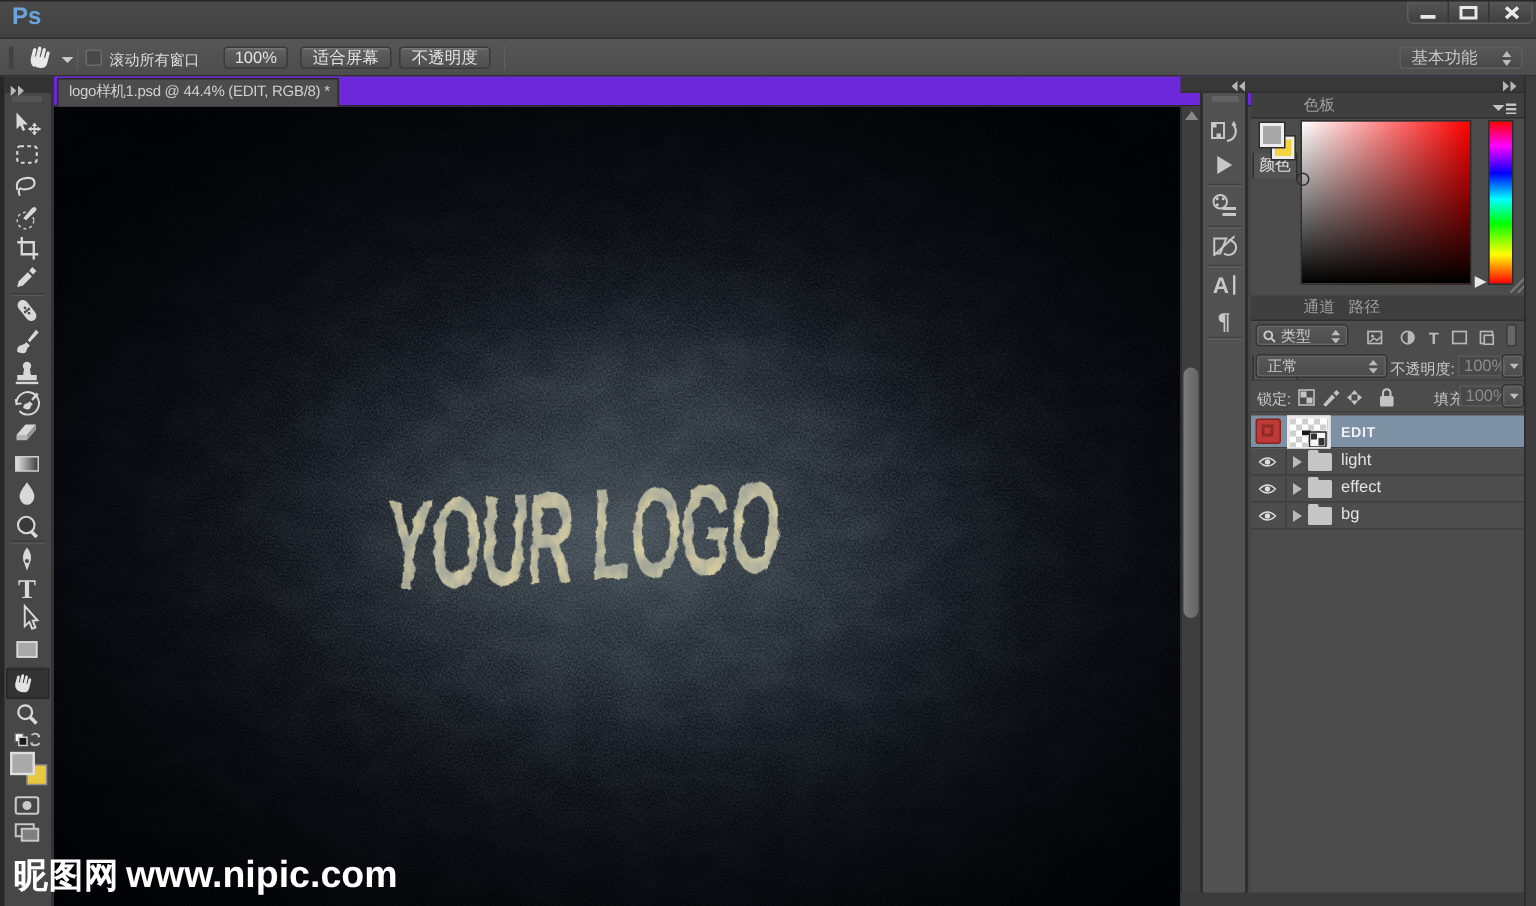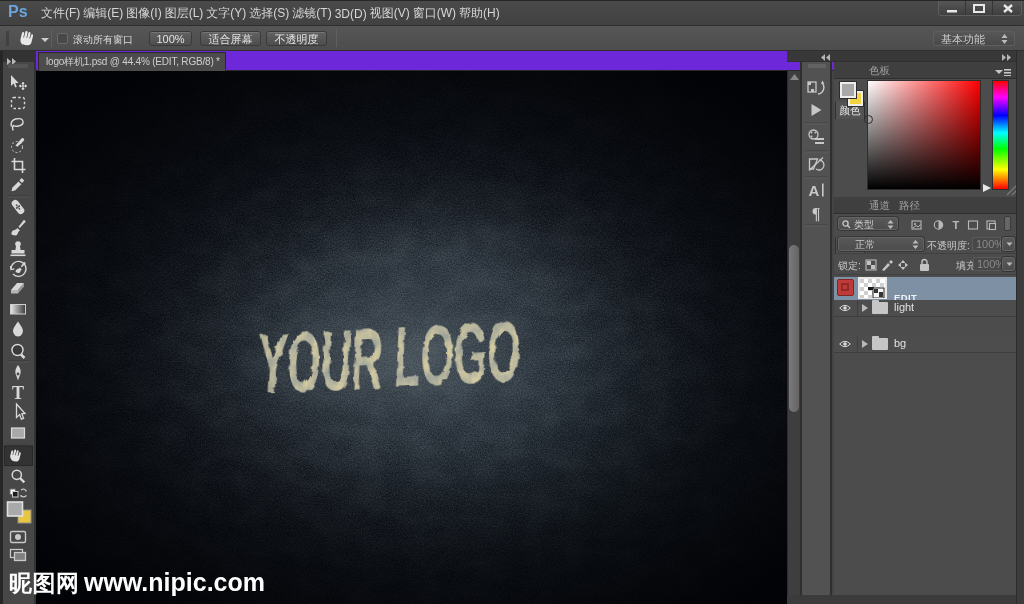--- a/index.html
+++ b/index.html
@@ -136,33 +136,20 @@
         <rect x="200" y="215" width="340" height="130" fill="#d2c9a0"></rect>
         <rect x="200" y="215" width="340" height="130" filter="url(#tnoise)" opacity="0.85"></rect>
       </g>
     </svg>
     <div id="vignette"></div>
   </div>
   <div id="wm"><span class="cn">昵图网</span> <span class="en">www.nipic.com</span></div>
 
   <div id="menubar">
     <div id="pslogo">Ps</div>
-    <div id="menus">
-      <span>文件(F)</span>
-        <span>编辑(E)</span>
-        <span>图像(I)</span>
-        <span>图层(L)</span>
-        <span>文字(Y)</span>
-      <span>选择(S)</span>
-        <span>滤镜(T)</span>
-        <span>3D(D)</span>
-        <span>视图(V)</span>
-        <span>窗口(W)</span>
-        <span>帮助(H)</span>
-    </div>
     <div id="winctl">
       <div><svg width="26" height="14">
             <rect x="8" y="9" width="10" height="2.5" fill="#e8e8e8"></rect>
           </svg></div>
       <div><svg width="26" height="14">
             <rect x="8" y="4" width="10" height="7" fill="none" stroke="#e8e8e8" stroke-width="2"></rect>
           </svg></div>
       <div><svg width="30" height="14">
             <path d="M11 4 L19 11 M19 4 L11 11" stroke="#e8e8e8" stroke-width="2.4"></path>
           </svg></div>
@@ -474,21 +461,21 @@
           <path d="M32.5 3.8 a4.2 4.2 0 0 1 0 8.4 z" fill="#b9b9b9" stroke="none"></path>
         <text x="46.5" y="12" font-size="11" font-weight="bold" fill="#b9b9b9" stroke="none">T</text>
         <rect x="62.5" y="4" width="9" height="8" stroke-width="1.1"></rect>
         <rect x="81" y="4" width="8" height="8" stroke-width="1.1"></rect>
           <rect x="83.5" y="6.5" width="6" height="6" fill="#4d4d4d" stroke-width="1.1"></rect>
       </svg>
       <div style="position:absolute;right:5px;top:0px;width:7px;height:15px;background:#666;border:1px solid #3a3a3a;border-radius:2px;"></div>
     </div>
 
     <div class="lrow" style="top:173px;height:19px;border-bottom:1px solid #404040;">
-      <div class="combo" style="position:absolute;left:4px;top:2px;width:86px;height:14px;line-height:13px;padding-left:16px;font-size:10px;">正常
+      <div class="combo" style="position:absolute;left:4px;top:2px;width:86px;height:14px;line-height:13px;padding-left:6px;font-size:10px;">正常
         <svg width="7" height="9" style="position:absolute;right:4px;top:2px">
             <path d="M3.5 0 L6.5 3.5 L0.5 3.5 Z" fill="#bbb"></path>
             <path d="M3.5 9 L6.5 5.5 L0.5 5.5 Z" fill="#bbb"></path>
           </svg>
       </div>
       <span style="position:absolute;left:93px;top:4px;font-size:10px;color:#c9c9c9;text-align:center;">不透明度:</span>
       <div style="position:absolute;left:138px;top:2px;width:29px;height:14px;line-height:13px;padding-left:3px;background:#484848;border:1px solid #595959;font-size:11px;color:#8b8b8b;">100%</div>
       <div class="combo" style="position:absolute;left:168px;top:2px;width:13px;height:14px;">
           <svg width="7" height="5" style="position:absolute;left:3px;top:4px">
             <path d="M0.5 0.5 L3.5 4 L6.5 0.5 Z" fill="#bbb"></path>
@@ -512,21 +499,21 @@
       </svg>
       <span style="position:absolute;left:122px;top:4px;font-size:10px;color:#c9c9c9;">填充:</span>
       <div style="position:absolute;left:139px;top:2px;width:29px;height:14px;line-height:13px;padding-left:3px;background:#484848;border:1px solid #595959;font-size:11px;color:#8b8b8b;">100%</div>
       <div class="combo" style="position:absolute;left:168px;top:2px;width:13px;height:14px;">
           <svg width="7" height="5" style="position:absolute;left:3px;top:4px">
             <path d="M0.5 0.5 L3.5 4 L6.5 0.5 Z" fill="#bbb"></path>
           </svg>
         </div>
     </div>
 
-    <div class="lay" style="top:215px;height:40px;background:#7e90a3;text-decoration:underline;">
+    <div class="lay" style="top:215px;height:22px;background:#7e90a3;text-decoration:underline;">
       <div class="eyecell" style="border-right:1px solid #5f718401;">
         <div style="position:absolute;left:3px;top:2px;width:17px;height:17px;background:#c03a38;border:1px solid #802523;border-radius:2px;">
           <div style="position:absolute;left:3px;top:3px;width:8px;height:8px;border:2px solid #8e2a28;"></div>
         </div>
       </div>
       <div style="position:absolute;left:24px;top:0px;width:29px;height:22px;background:#fff;border:2px solid #e8e8e8;box-shadow:inset 0 0 0 1px #111;">
         <svg width="25" height="19">
           <rect width="25" height="19" fill="#fff"></rect>
           <g fill="#cfcfcf">
               <rect x="0" y="0" width="4" height="4"></rect>
@@ -556,20 +543,31 @@
       <div class="eyecell">
           <svg class="eye" viewBox="0 0 13 9">
             <path d="M0.5 4.5 Q6.5 -1.5 12.5 4.5 Q6.5 10.5 0.5 4.5 Z" fill="none" stroke="#dcdcdc" stroke-width="1.1"></path>
             <circle cx="6.5" cy="4.5" r="2" fill="#dcdcdc"></circle>
           </svg>
         </div>
       <div class="tri"></div>
         <div class="folder"></div>
         <div class="lname">light</div>
     </div>
+    <div class="lay" style="top:256px;height:17px;">
+      <div class="eyecell">
+          <svg class="eye" viewBox="0 0 13 9">
+            <path d="M0.5 4.5 Q6.5 -1.5 12.5 4.5 Q6.5 10.5 0.5 4.5 Z" fill="none" stroke="#dcdcdc" stroke-width="1.1"></path>
+            <circle cx="6.5" cy="4.5" r="2" fill="#dcdcdc"></circle>
+          </svg>
+        </div>
+      <div class="tri"></div>
+        <div class="folder"></div>
+        <div class="lname">effect</div>
+    </div>
     <div class="lay" style="top:274px;height:17px;">
       <div class="eyecell">
           <svg class="eye" viewBox="0 0 13 9">
             <path d="M0.5 4.5 Q6.5 -1.5 12.5 4.5 Q6.5 10.5 0.5 4.5 Z" fill="none" stroke="#dcdcdc" stroke-width="1.1"></path>
             <circle cx="6.5" cy="4.5" r="2" fill="#dcdcdc"></circle>
           </svg>
         </div>
       <div class="tri"></div>
         <div class="folder"></div>
         <div class="lname">bg</div>

